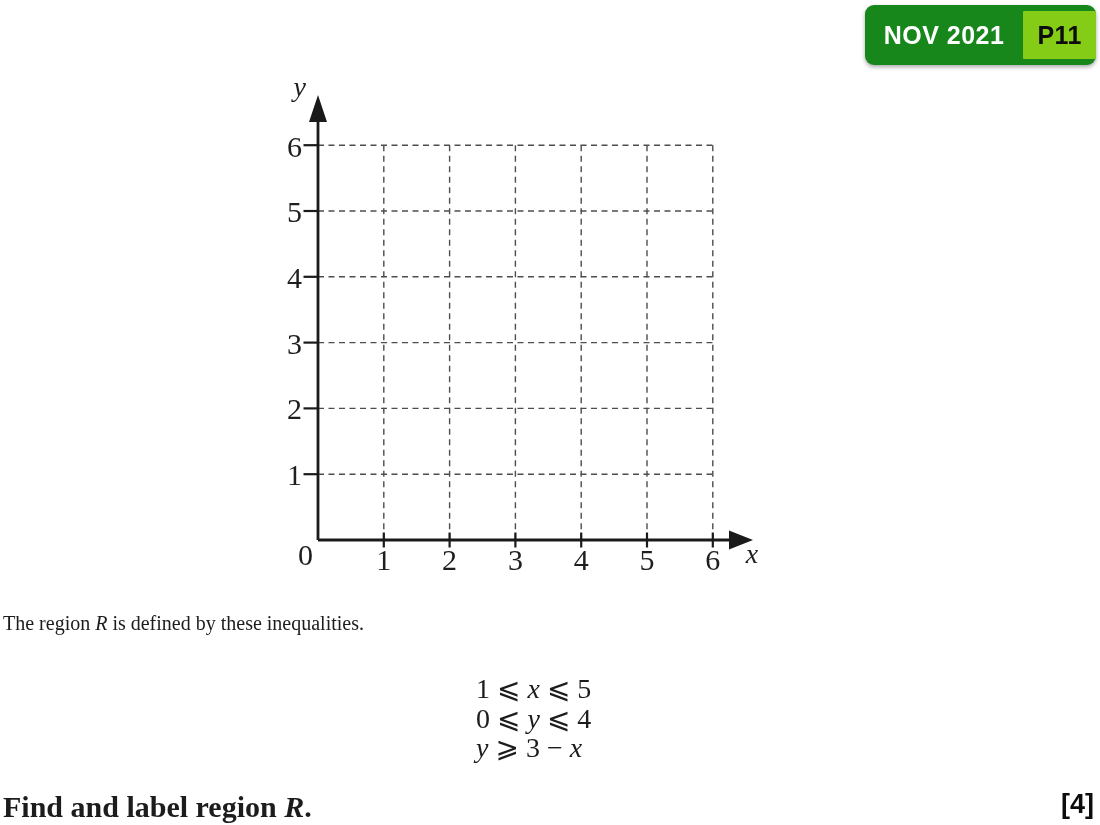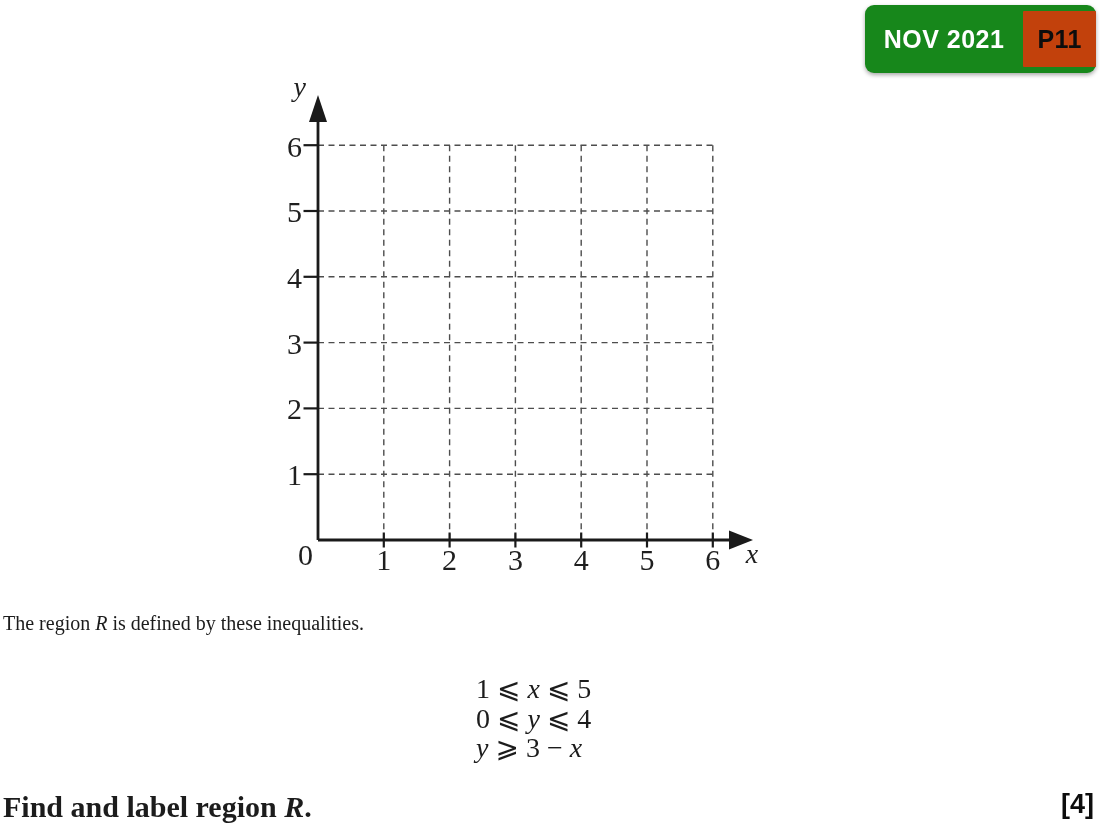--- a/index.html
+++ b/index.html
@@ -2,31 +2,31 @@
 <html style="--badge-green: #17871b; --badge-text: #ffffff; --paper-text: #0d0d0d; --ink: #1c1c1c;"><head>
 <meta charset="utf-8">
 <style>
   html,body{margin:0;padding:0;}
   body{
     width:1100px;height:825px;background:#ffffff;position:relative;overflow:hidden;
     font-family:"Liberation Serif","DejaVu Serif",serif;color:var(--ink,#1c1c1c);
   }
   
   .badge{
-    position:absolute;top:5px;right:4px;height:68px;
+    position:absolute;top:5px;right:4px;height:60px;
     display:flex;align-items:stretch;
     background:var(--badge-green,#17871b);
     border-radius:9px;
     box-shadow:0 2px 4px rgba(0,0,0,.35);
     font-family:"Liberation Sans","DejaVu Sans",sans-serif;
     font-weight:bold;font-size:25px;letter-spacing:.5px;
   }
   .badge .seg{display:flex;align-items:center;white-space:nowrap;}
   .badge .seg-session{color:var(--badge-text,#ffffff);padding:0 19px;}
-  .badge .seg-paper{background:#c2410c;color:var(--paper-text,#0d0d0d);margin:6px 0;padding:0 14px;border-radius:1px;}
+  .badge .seg-paper{background:#84cc16;color:var(--paper-text,#0d0d0d);margin:6px 0;padding:0 14px;border-radius:1px;}
   .badge .seg-question{color:var(--badge-text,#ffffff);padding:0 21px;}
   
   .graph{position:absolute;left:255px;top:75px;width:510px;height:515px;}
   .graph text{font-family:"Liberation Serif","DejaVu Serif",serif;fill:#1f1f1f;}
   .graph .tick-num{font-size:30px;}
   .graph .axis-letter{font-size:28px;font-style:italic;}
   .graph line.axis{stroke:#1a1a1a;stroke-width:2.8;}
   .graph line.tick{stroke:#1a1a1a;stroke-width:2.2;}
   .graph line.grid{stroke:#4d4d4d;stroke-width:1.4;stroke-dasharray:6 4.5;}
   .graph polygon{fill:#1a1a1a;}

